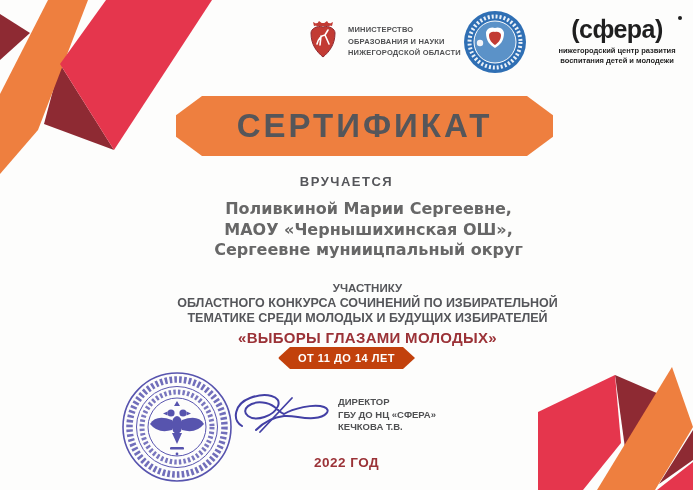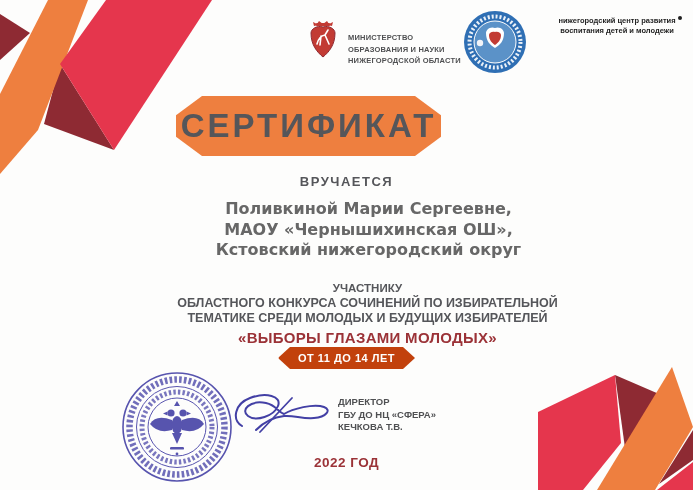--- a/index.html
+++ b/index.html
@@ -6,29 +6,29 @@
   body{
     width:693px;height:490px;background:#ffffff;overflow:hidden;
     font-family:"Liberation Sans", sans-serif;
     -webkit-font-smoothing:antialiased;
   }
   .certificate{position:relative;width:693px;height:490px;background:#fdfdfc;overflow:hidden;}
   .abs{position:absolute;}
 
   
   .ministry{left:308px;top:20px;display:flex;align-items:flex-start;}
-  .ministry-text{margin-left:10px;margin-top:12px;font-size:7.5px;font-weight:bold;
+  .ministry-text{margin-left:10px;margin-top:4px;font-size:7.5px;font-weight:bold;
     line-height:11.5px;color:#4f5052;letter-spacing:.2px;}
   .sfera{left:543px;top:14px;width:148px;text-align:center;color:#1f1f1f;}
   .sfera-word{font-size:25px;font-weight:bold;letter-spacing:-.5px;line-height:30px;position:relative;display:inline-block;}
   .sfera-dot{position:absolute;right:9px;top:2px;width:4px;height:4px;border-radius:50%;background:#1f1f1f;}
   .sfera-sub{font-size:7.5px;font-weight:bold;line-height:9.5px;margin-top:2px;}
 
   
-  .banner{left:176px;top:96px;width:265px;height:60px;background:#ee7f3f;
+  .banner{left:176px;top:96px;width:377px;height:60px;background:#ee7f3f;
     clip-path:polygon(26px 0%,calc(100% - 26px) 0%,100% 32%,100% 68%,calc(100% - 26px) 100%,26px 100%,0% 68%,0% 32%);
     display:flex;align-items:center;justify-content:center;text-align:center;}
   .banner span{font-size:33px;font-weight:800;letter-spacing:3px;color:#55565a;}
 
   .presented{left:0;right:0;top:174px;text-align:center;font-size:13px;font-weight:800;
     letter-spacing:1.5px;color:#55565a;}
 
   
   .recipient{left:0;right:0;top:199px;text-align:center;color:#676767;
     font-family:"DejaVu Sans", sans-serif;font-size:16px;font-weight:bold;line-height:20.5px;margin-left:44px;}
@@ -85,37 +85,38 @@
   <svg class="abs" style="left:463px;top:10px" width="64" height="64" viewBox="0 0 64 64" aria-hidden="true">
     <circle cx="32" cy="32" r="31" fill="#2f6fb4"></circle>
     <circle cx="32" cy="32" r="25.5" fill="none" stroke="#ffffff" stroke-width="4" stroke-dasharray="2 2" opacity="0.9"></circle>
     <circle cx="32" cy="32" r="21" fill="#5b92c8" stroke="#ffffff" stroke-width="1"></circle>
     <circle cx="17" cy="33" r="3.2" fill="#f2f4f8"></circle>
     <path d="M32,18 c5,-2 9,2 9,5 c0,8 -4,12 -9,15 c-5,-3 -9,-7 -9,-15 c0,-3 4,-7 9,-5 Z" fill="#ffffff"></path>
     <path d="M32,22 c3,-1 6,1 6,3 c0,5 -3,8 -6,10 c-3,-2 -6,-5 -6,-10 c0,-2 3,-4 6,-3 Z" fill="#c23b34"></path>
   </svg>
 
   <div class="abs sfera">
+    <span class="sfera-word">(сфера)</span>
     <span class="sfera-dot"></span>
     <div class="sfera-sub">
       <div>нижегородский центр развития</div>
       <div>воспитания детей и молодежи</div>
     </div>
   </div>
 
   <div class="abs banner">
     <span>СЕРТИФИКАТ</span>
   </div>
 
   <div class="abs presented">ВРУЧАЕТСЯ</div>
 
   <div class="abs recipient">
     <div>Поливкиной Марии Сергеевне,</div>
     <div>МАОУ «Чернышихинская ОШ»,</div>
-    <div>Кстовский нижегородский округ</div>
+    <div>Сергеевне муниицпальный округ</div>
   </div>
 
   <div class="abs award">
     <div class="role">УЧАСТНИКУ</div>
     <div class="cline">ОБЛАСТНОГО КОНКУРСА СОЧИНЕНИЙ ПО ИЗБИРАТЕЛЬНОЙ</div>
     <div class="cline">ТЕМАТИКЕ СРЕДИ МОЛОДЫХ И БУДУЩИХ ИЗБИРАТЕЛЕЙ</div>
     <div class="ctitle">«ВЫБОРЫ ГЛАЗАМИ МОЛОДЫХ»</div>
   </div>
 
   <div class="abs badge">ОТ 11 ДО 14 ЛЕТ</div>

